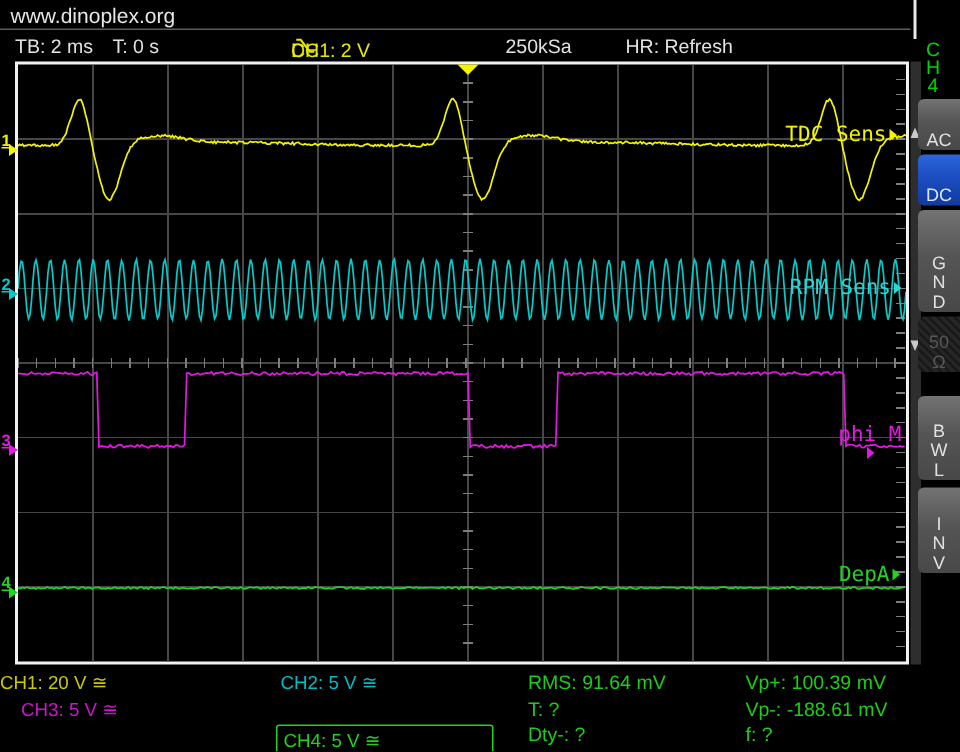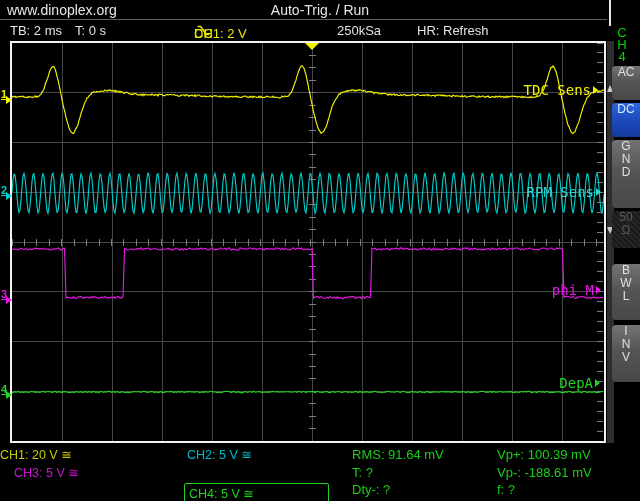--- a/index.html
+++ b/index.html
@@ -41,21 +41,21 @@
                border-left:3.5px solid transparent;border-right:3.5px solid transparent;border-bottom:7px solid #c9c9c9;}
   .vscroll .dn{position:absolute;left:0;top:186px;width:0;height:0;
                border-left:3.5px solid transparent;border-right:3.5px solid transparent;border-top:7px solid #c9c9c9;}
 
   
   .chname{position:absolute;left:614px;top:27px;color:#00d400;font-size:13px;line-height:12px;
           text-align:center;width:16px;white-space:pre-line;}
   .sbtn{position:absolute;left:612px;width:28px;border-radius:4px 0 0 4px;
         background:linear-gradient(180deg,#737373,#555 45%,#484848);
         color:#e0e0e0;font-size:12px;line-height:13px;display:flex;flex-direction:column;
-        align-items:center;justify-content:flex-start;cursor:pointer;}
+        align-items:center;justify-content:flex-end;cursor:pointer;}
   .sbtn.active{background:linear-gradient(180deg,#2e66dc,#1c4cc0 45%,#123a9e);color:#d6eaff;}
   .sbtn.disabled{background:repeating-linear-gradient(45deg,#262626 0 2px,#191919 2px 4px);color:#585858;}
 
   
   .ro{position:absolute;font-size:12.5px;white-space:pre;}
   .ro-ch1{left:0;top:447px;color:#c9c900;}
   .ro-ch2{left:187px;top:447px;color:#00bcc8;}
   .ro-ch3{left:14px;top:465px;color:#cc14cc;}
   .ch4box{position:absolute;left:184px;top:463px;width:145px;height:20px;
           border:1px solid #1ed41e;border-radius:2px;box-sizing:border-box;margin-top:20px;}
@@ -64,21 +64,20 @@
   .m-rms{left:352px;top:447px;} .m-t{left:352px;top:465px;} .m-dty{left:352px;top:482px;}
   .m-vpp{left:497px;top:447px;} .m-vpm{left:497px;top:465px;} .m-f{left:497px;top:482px;}
 </style>
 </head>
 <body>
 
 <div class="screen">
 
   <div class="titlebar">
     <span class="site">www.dinoplex.org</span>
-    <span class="mode">Auto-Trig. / Run</span>
   </div>
   <div class="topdivider"></div>
 
   <div class="statusbar">
     <span class="sb-tb">TB: 2 ms</span>
     <span class="sb-t">T: 0 s</span>
     <span class="sb-trig"><span>CH1: 2 V</span><svg width="13" height="11" viewBox="0 0 13 11">
           <polyline points="0.5,1.5 3.5,1.5 9.5,9.5 12.5,9.5" fill="none" stroke="#e8e800" stroke-width="1.4"></polyline>
         </svg><span>DC</span></span>
     <span class="sb-rate">250kSa</span>
@@ -227,21 +226,21 @@
         <line x1="585" y1="388.0499999999997" x2="591" y2="388.0499999999997" stroke="#7d7d7d" stroke-width="1" shape-rendering="crispEdges"></line>
         <line x1="585" y1="397.9999999999997" x2="591" y2="397.9999999999997" stroke="#7d7d7d" stroke-width="1" shape-rendering="crispEdges"></line>
         <polyline points="0,149.3 1,137.2 2,131.3 3,131.9 4,140.3 5,152.8 6,164.4 7,169.5 8,167.1 9,157.4 10,143.8 11,133.2 12,130.4 13,134.7 14,145.3 15,158.4 16,167.6 17,169.7 18,163.0 19,152.0 20,138.5 21,131.5 22,130.7 23,138.6 24,151.2 25,163.2 26,169.8 27,168.1 28,157.7 29,146.0 30,134.6 31,130.2 32,134.1 33,145.1 34,157.6 35,167.8 36,170.3 37,163.6 38,152.2 39,139.8 40,131.4 41,130.1 42,137.5 43,150.7 44,162.3 45,169.3 46,168.2 47,160.1 48,147.0 49,135.6 50,129.8 51,132.9 52,142.7 53,155.6 54,167.1 55,169.7 56,164.7 57,154.1 58,140.9 59,131.4 60,130.7 61,137.6 62,149.1 63,161.9 64,169.3 65,169.4 66,160.1 67,148.1 68,136.5 69,130.8 70,133.1 71,142.5 72,155.0 73,166.4 74,170.7 75,166.0 76,155.6 77,141.6 78,132.6 79,130.0 80,136.3 81,147.8 82,160.7 83,169.3 84,169.3 85,162.2 86,149.2 87,137.5 88,130.8 89,131.9 90,140.6 91,153.2 92,164.2 93,169.3 94,167.3 95,156.9 96,143.7 97,132.6 98,130.2 99,135.3 100,146.7 101,159.9 102,167.8 103,170.2 104,163.0 105,151.1 106,138.5 107,131.3 108,130.8 109,140.4 110,152.3 111,164.1 112,169.3 113,167.2 114,157.3 115,145.2 116,134.6 117,130.3 118,134.5 119,145.8 120,158.1 121,167.9 122,170.4 123,163.7 124,151.6 125,139.5 126,131.7 127,131.4 128,138.1 129,151.1 130,163.0 131,169.6 132,167.5 133,158.5 134,146.0 135,134.9 136,129.6 137,132.8 138,143.4 139,156.1 140,166.3 141,170.4 142,165.3 143,152.7 144,140.1 145,131.6 146,130.6 147,137.8 148,149.5 149,161.8 150,169.7 151,168.8 152,160.5 153,147.4 154,136.2 155,130.0 156,132.9 157,142.3 158,155.6 159,166.5 160,169.4 161,165.2 162,155.0 163,142.2 164,132.7 165,130.2 166,136.3 167,148.9 168,160.5 169,168.7 170,168.9 171,161.6 172,148.6 173,137.4 174,130.4 175,132.1 176,141.2 177,154.3 178,165.0 179,170.5 180,166.4 181,156.5 182,143.4 183,133.0 184,130.0 185,135.8 186,147.7 187,159.8 188,168.6 189,168.9 190,162.5 191,149.8 192,137.9 193,131.1 194,131.4 195,140.0 196,152.4 197,164.7 198,170.2 199,167.7 200,156.8 201,143.8 202,133.1 203,130.3 204,135.3 205,146.2 206,159.1 207,168.5 208,169.3 209,163.9 210,151.0 211,138.9 212,130.9 213,131.4 214,139.5 215,151.8 216,163.8 217,169.9 218,167.8 219,158.0 220,145.9 221,134.5 222,129.5 223,134.2 224,144.4 225,157.5 226,167.3 227,170.4 228,164.8 229,152.1 230,139.4 231,131.2 232,130.8 233,137.9 234,150.9 235,163.0 236,169.5 237,168.8 238,159.2 239,146.7 240,135.9 241,130.3 242,133.5 243,143.0 244,156.7 245,167.2 246,170.4 247,164.4 248,153.5 249,141.5 250,131.5 251,129.8 252,137.6 253,148.7 254,161.6 255,168.7 256,169.2 257,160.9 258,147.4 259,136.2 260,130.9 261,131.9 262,141.4 263,154.7 264,166.1 265,170.3 266,165.6 267,155.2 268,141.8 269,132.6 270,130.1 271,136.1 272,147.2 273,160.7 274,168.4 275,169.4 276,162.2 277,148.7 278,136.8 279,130.8 280,132.4 281,140.5 282,154.1 283,165.1 284,169.7 285,166.1 286,155.9 287,144.2 288,133.6 289,129.7 290,135.1 291,145.8 292,159.2 293,168.0 294,169.9 295,162.3 296,151.0 297,137.8 298,130.5 299,130.9 300,140.2 301,151.6 302,163.3 303,170.4 304,168.0 305,157.7 306,144.9 307,134.4 308,129.5 309,134.3 310,144.5 311,158.1 312,167.8 313,170.2 314,163.1 315,152.1 316,139.2 317,130.6 318,131.5 319,138.2 320,150.5 321,162.7 322,169.4 323,168.4 324,159.3 325,146.6 326,135.3 327,130.3 328,134.0 329,144.0 330,157.1 331,167.1 332,169.7 333,164.5 334,153.5 335,140.3 336,131.4 337,130.6 338,137.6 339,149.9 340,161.9 341,169.6 342,168.2 343,160.4 344,147.4 345,135.7 346,130.0 347,133.2 348,142.1 349,155.6 350,166.2 351,170.2 352,165.7 353,154.0 354,141.6 355,132.9 356,130.6 357,136.5 358,148.6 359,160.6 360,169.5 361,168.4 362,161.5 363,148.6 364,136.4 365,130.3 366,131.8 367,141.9 368,154.9 369,165.4 370,170.6 371,165.8 372,155.8 373,142.5 374,132.3 375,130.4 376,135.9 377,146.7 378,159.1 379,168.4 380,169.6 381,162.0 382,150.1 383,138.4 384,130.4 385,131.7 386,140.5 387,152.7 388,163.9 389,170.1 390,166.5 391,157.1 392,144.1 393,133.9 394,130.5 395,135.0 396,145.9 397,159.0 398,167.9 399,170.0 400,163.4 401,151.5 402,139.0 403,131.3 404,131.5 405,139.4 406,152.2 407,164.0 408,169.9 409,167.9 410,157.8 411,145.1 412,135.2 413,129.6 414,134.4 415,143.8 416,157.7 417,167.2 418,170.3 419,163.9 420,152.2 421,139.7 422,131.8 423,130.9 424,137.8 425,149.8 426,162.2 427,170.0 428,167.7 429,159.0 430,146.4 431,135.7 432,129.4 433,133.4 434,142.5 435,156.8 436,166.5 437,170.6 438,165.2 439,153.8 440,141.5 441,131.7 442,130.2 443,137.2 444,149.4 445,161.5 446,169.4 447,168.6 448,160.8 449,147.7 450,135.7 451,130.1 452,132.1 453,142.4 454,154.4 455,165.5 456,169.4 457,165.7 458,155.8 459,142.9 460,132.7 461,130.5 462,136.5 463,147.0 464,159.9 465,168.2 466,169.1 467,161.6 468,148.9 469,137.2 470,130.3 471,131.2 472,140.1 473,153.8 474,164.8 475,169.7 476,166.0 477,156.4 478,143.9 479,133.8 480,130.1 481,135.4 482,147.1 483,159.8 484,167.9 485,170.0 486,163.2 487,151.1 488,138.9 489,131.1 490,131.6 491,139.4 492,152.0 493,164.4 494,169.6 495,167.7 496,157.1 497,144.9 498,134.2 499,129.6 500,134.2 501,145.3 502,158.6 503,167.3 504,169.1 505,163.8 506,151.9 507,138.8 508,130.6 509,130.8 510,138.1 511,151.2 512,163.3 513,170.0 514,168.4 515,159.3 516,146.1 517,135.5 518,130.6 519,133.5 520,144.5 521,157.4 522,166.6 523,170.5 524,165.1 525,153.3 526,140.4 527,131.4 528,130.6 529,138.2 530,150.0 531,161.8 532,169.6 533,168.9 534,160.2 535,147.7 536,136.0 537,130.6 538,132.2 539,143.0 540,156.1 541,165.7 542,169.9 543,165.9 544,155.0 545,141.7 546,132.2 547,130.9 548,137.2 549,147.9 550,161.1 551,168.5 552,169.1 553,161.1 554,148.7 555,136.6 556,130.6 557,132.3 558,141.9 559,153.7 560,164.9 561,170.5 562,165.7 563,156.3 564,142.7 565,133.2 566,129.9 567,136.0 568,146.7 569,159.3 570,168.4 571,169.5 572,161.7 573,150.7 574,137.2 575,130.8 576,131.6 577,139.8 578,153.4 579,165.0 580,170.1 581,166.4 582,156.6 583,144.3 584,133.3 585,129.7 586,134.6 587,145.3 588,158.0 589,167.8 590,169.9 591,163.9 592,151.5" fill="none" stroke="#00cccc" stroke-width="1.15"></polyline>
         <polyline points="0,54.4 1,53.2 2,53.9 3,53.2 4,54.5 5,53.9 6,54.0 7,53.4 8,53.5 9,54.1 10,53.4 11,53.2 12,54.4 13,53.9 14,54.5 15,54.6 16,53.6 17,54.3 18,53.6 19,54.2 20,54.0 21,54.5 22,53.9 23,52.9 24,54.3 25,53.1 26,54.0 27,53.2 28,51.9 29,51.4 30,49.1 31,47.7 32,46.2 33,42.2 34,39.2 35,36.8 36,34.1 37,30.3 38,27.6 39,25.6 40,23.9 41,23.6 42,23.5 43,25.9 44,29.0 45,33.3 46,36.8 47,41.5 48,46.5 49,51.5 50,56.7 51,61.6 52,65.8 53,69.6 54,74.3 55,78.1 56,81.1 57,85.1 58,87.3 59,88.8 60,89.8 61,90.6 62,89.8 63,87.3 64,85.4 65,83.8 66,81.5 67,77.4 68,74.4 69,70.5 70,67.6 71,64.7 72,62.0 73,59.2 74,57.7 75,54.8 76,54.7 77,52.9 78,52.1 79,51.3 80,49.4 81,49.5 82,48.6 83,49.2 84,49.1 85,48.5 86,49.0 87,48.8 88,48.6 89,47.8 90,48.2 91,48.3 92,48.0 93,47.0 94,47.6 95,48.2 96,47.2 97,47.6 98,46.8 99,47.8 100,47.8 101,47.4 102,48.6 103,47.3 104,48.9 105,47.7 106,48.4 107,49.4 108,48.1 109,49.4 110,48.6 111,49.1 112,50.5 113,49.9 114,49.4 115,49.3 116,49.7 117,50.7 118,50.9 119,51.3 120,51.2 121,51.6 122,50.4 123,50.7 124,50.6 125,51.6 126,51.8 127,51.7 128,52.0 129,51.3 130,52.5 131,51.0 132,52.6 133,51.2 134,51.6 135,51.8 136,51.8 137,52.0 138,51.5 139,52.2 140,51.0 141,51.9 142,52.5 143,51.7 144,51.9 145,51.7 146,52.9 147,51.2 148,51.3 149,51.5 150,51.4 151,52.7 152,52.5 153,52.7 154,51.9 155,51.3 156,51.8 157,51.7 158,51.5 159,51.5 160,52.0 161,51.7 162,51.3 163,52.3 164,52.2 165,52.1 166,53.1 167,53.0 168,53.1 169,52.0 170,52.1 171,52.0 172,51.9 173,52.9 174,51.6 175,51.9 176,52.3 177,53.4 178,52.2 179,52.7 180,52.0 181,52.8 182,53.2 183,51.8 184,53.6 185,52.4 186,52.0 187,51.9 188,52.8 189,53.2 190,53.6 191,53.0 192,53.1 193,53.6 194,53.2 195,53.7 196,53.7 197,53.3 198,52.7 199,53.3 200,54.0 201,53.2 202,52.7 203,52.6 204,53.3 205,52.8 206,53.5 207,54.0 208,52.8 209,53.9 210,53.7 211,53.1 212,52.9 213,54.2 214,53.9 215,53.4 216,54.2 217,53.4 218,54.1 219,53.5 220,53.3 221,54.1 222,53.4 223,53.9 224,53.1 225,54.1 226,53.6 227,54.0 228,54.5 229,54.4 230,54.3 231,53.5 232,53.2 233,53.0 234,53.2 235,54.1 236,54.0 237,54.6 238,53.4 239,54.2 240,53.4 241,54.5 242,53.3 243,53.8 244,54.1 245,54.5 246,54.4 247,53.1 248,54.5 249,53.4 250,54.6 251,54.5 252,54.3 253,54.3 254,53.7 255,53.1 256,53.4 257,54.1 258,54.0 259,54.0 260,54.1 261,53.1 262,54.6 263,54.3 264,54.1 265,54.5 266,54.7 267,54.8 268,54.8 269,54.5 270,53.0 271,53.7 272,53.8 273,52.9 274,53.6 275,53.3 276,53.3 277,52.4 278,50.6 279,49.8 280,48.0 281,45.2 282,42.4 283,39.8 284,37.2 285,33.1 286,30.0 287,27.4 288,25.1 289,23.1 290,22.7 291,24.0 292,25.3 293,28.7 294,32.0 295,36.6 296,41.4 297,46.9 298,51.2 299,56.6 300,60.9 301,66.4 302,70.7 303,74.2 304,78.3 305,81.7 306,84.7 307,87.1 308,88.3 309,90.3 310,89.4 311,89.1 312,87.9 313,85.8 314,84.2 315,81.4 316,77.5 317,74.4 318,70.7 319,67.5 320,63.8 321,61.4 322,59.2 323,57.7 324,55.8 325,54.7 326,52.7 327,50.9 328,51.3 329,49.6 330,49.6 331,49.1 332,49.1 333,48.6 334,48.5 335,47.6 336,48.5 337,47.5 338,47.4 339,47.9 340,46.7 341,47.0 342,48.0 343,47.0 344,48.0 345,47.2 346,47.5 347,46.6 348,46.9 349,47.0 350,47.7 351,48.3 352,47.3 353,47.8 354,48.7 355,49.1 356,48.5 357,48.5 358,48.7 359,48.5 360,48.6 361,49.4 362,50.6 363,49.6 364,49.4 365,49.7 366,49.9 367,50.9 368,50.8 369,50.3 370,51.1 371,50.5 372,50.4 373,50.5 374,50.5 375,51.3 376,52.1 377,50.8 378,51.9 379,51.1 380,52.2 381,51.2 382,51.0 383,52.4 384,51.6 385,51.5 386,52.5 387,52.5 388,52.5 389,51.6 390,52.3 391,52.4 392,51.4 393,51.5 394,52.8 395,52.2 396,52.6 397,52.4 398,51.8 399,52.3 400,51.9 401,51.7 402,51.6 403,52.8 404,52.2 405,51.3 406,51.4 407,52.0 408,52.5 409,52.5 410,52.1 411,52.6 412,51.7 413,52.7 414,52.1 415,51.4 416,52.8 417,51.7 418,52.4 419,53.1 420,52.5 421,52.3 422,52.4 423,53.4 424,52.3 425,51.9 426,52.4 427,52.0 428,51.8 429,52.8 430,51.9 431,52.9 432,52.0 433,53.0 434,52.6 435,53.1 436,52.8 437,52.7 438,52.9 439,53.3 440,53.7 441,52.1 442,52.4 443,53.4 444,52.9 445,52.9 446,53.1 447,53.0 448,53.2 449,53.8 450,52.5 451,53.8 452,53.3 453,52.7 454,54.0 455,54.1 456,53.8 457,53.3 458,53.5 459,52.9 460,53.1 461,52.8 462,52.8 463,53.6 464,53.7 465,54.1 466,54.1 467,52.8 468,54.0 469,53.5 470,53.3 471,52.9 472,53.7 473,54.3 474,53.5 475,53.6 476,52.9 477,54.4 478,54.1 479,54.4 480,53.5 481,53.6 482,53.9 483,54.5 484,53.1 485,53.9 486,53.9 487,53.2 488,53.4 489,54.3 490,53.8 491,53.5 492,54.7 493,53.5 494,54.6 495,53.2 496,54.5 497,53.2 498,53.9 499,53.3 500,53.1 501,53.3 502,53.6 503,53.2 504,53.5 505,54.3 506,53.6 507,53.6 508,53.8 509,54.5 510,53.4 511,54.7 512,53.6 513,54.4 514,54.0 515,54.3 516,54.7 517,54.2 518,54.5 519,53.5 520,54.7 521,54.3 522,54.1 523,54.0 524,54.2 525,52.6 526,53.5 527,52.9 528,52.4 529,50.1 530,49.5 531,47.7 532,46.1 533,43.4 534,39.4 535,37.1 536,33.4 537,30.0 538,27.1 539,24.2 540,24.6 541,23.0 542,24.0 543,26.6 544,28.4 545,32.5 546,36.3 547,41.7 548,46.0 549,51.3 550,56.7 551,60.3 552,65.9 553,70.7 554,73.6 555,78.4 556,82.0 557,83.6 558,86.4 559,88.9 560,90.0 561,90.6 562,89.2 563,88.9 564,85.8 565,83.2 566,80.9 567,78.4 568,74.7 569,71.2 570,68.0 571,64.3 572,61.8 573,59.7 574,57.5 575,54.6 576,54.1 577,53.0 578,51.5 579,50.1 580,49.6 581,49.5 582,48.8 583,49.5 584,47.7 585,47.6 586,49.0 587,47.8 588,48.4 589,48.3 590,47.7 591,46.9 592,47.6" fill="none" stroke="#f4f400" stroke-width="1.15"></polyline>
         <polyline points="0.0,206.0 1.5,206.1 3.0,206.2 4.5,206.2 6.0,206.8 7.5,206.1 9.0,205.1 10.5,206.1 12.0,206.2 13.5,205.9 15.0,206.0 16.5,206.8 18.0,205.8 19.5,206.4 21.0,206.4 22.5,205.3 24.0,205.3 25.5,205.5 27.0,205.8 28.5,205.7 30.0,206.2 31.5,205.2 33.0,206.2 34.5,206.2 36.0,205.8 37.5,206.8 39.0,206.7 40.5,206.6 42.0,205.6 43.5,206.3 45.0,205.5 46.5,205.0 48.0,206.5 49.5,207.1 51.0,205.6 52.5,205.2 54.0,255.0 55.5,254.2 57.0,254.6 58.5,254.7 60.0,255.3 61.5,253.7 63.0,255.3 64.5,255.2 66.0,254.2 67.5,253.5 69.0,253.6 70.5,255.3 72.0,254.5 73.5,254.6 75.0,254.0 76.5,254.5 78.0,255.0 79.5,253.6 81.0,254.8 82.5,253.5 84.0,254.4 85.5,254.8 87.0,255.6 88.5,254.3 90.0,254.4 91.5,254.2 93.0,253.5 94.5,255.0 96.0,254.3 97.5,255.1 99.0,254.1 100.5,254.6 102.0,254.2 103.5,255.3 105.0,253.8 106.5,253.7 108.0,254.8 109.5,254.8 111.0,253.7 112.5,205.7 114.0,205.7 115.5,207.0 117.0,206.8 118.5,206.3 120.0,205.8 121.5,206.9 123.0,206.2 124.5,205.9 126.0,205.6 127.5,206.0 129.0,204.9 130.5,206.8 132.0,205.6 133.5,205.8 135.0,205.2 136.5,205.1 138.0,206.5 139.5,206.1 141.0,206.0 142.5,205.1 144.0,206.1 145.5,206.3 147.0,206.8 148.5,207.0 150.0,206.2 151.5,206.2 153.0,206.2 154.5,206.0 156.0,205.1 157.5,206.3 159.0,206.3 160.5,207.1 162.0,206.5 163.5,205.2 165.0,205.2 166.5,206.3 168.0,207.0 169.5,205.7 171.0,206.9 172.5,205.7 174.0,206.6 175.5,206.3 177.0,205.1 178.5,205.5 180.0,206.4 181.5,206.0 183.0,206.3 184.5,205.4 186.0,206.5 187.5,205.6 189.0,205.1 190.5,206.1 192.0,205.7 193.5,205.3 195.0,206.7 196.5,207.0 198.0,206.6 199.5,204.9 201.0,205.9 202.5,206.8 204.0,206.2 205.5,206.4 207.0,206.3 208.5,204.9 210.0,206.0 211.5,206.0 213.0,205.3 214.5,206.7 216.0,205.0 217.5,205.1 219.0,207.1 220.5,206.2 222.0,206.4 223.5,206.7 225.0,206.9 226.5,207.1 228.0,205.0 229.5,205.3 231.0,206.2 232.5,205.8 234.0,205.8 235.5,206.1 237.0,205.0 238.5,205.0 240.0,205.9 241.5,205.5 243.0,205.8 244.5,206.5 246.0,205.8 247.5,205.6 249.0,206.2 250.5,205.7 252.0,207.0 253.5,205.6 255.0,205.9 256.5,205.4 258.0,206.4 259.5,205.6 261.0,206.1 262.5,206.3 264.0,204.9 265.5,205.2 267.0,205.3 268.5,206.7 270.0,205.2 271.5,206.7 273.0,205.3 274.5,206.3 276.0,206.7 277.5,206.5 279.0,206.7 280.5,205.1 282.0,205.1 283.5,206.5 285.0,205.4 286.5,205.1 288.0,205.7 289.5,205.1 291.0,206.8 292.5,206.3 294.0,206.5 295.5,206.2 297.0,206.6 298.5,206.5 300.0,205.7 301.5,255.1 303.0,253.9 304.5,253.8 306.0,253.7 307.5,254.8 309.0,253.4 310.5,254.6 312.0,255.5 313.5,255.3 315.0,254.5 316.5,255.3 318.0,253.5 319.5,254.6 321.0,255.1 322.5,254.0 324.0,255.6 325.5,253.7 327.0,255.3 328.5,254.4 330.0,255.4 331.5,255.6 333.0,254.3 334.5,254.4 336.0,254.4 337.5,253.6 339.0,253.8 340.5,253.6 342.0,253.6 343.5,255.5 345.0,254.6 346.5,254.7 348.0,253.9 349.5,255.5 351.0,253.6 352.5,255.2 354.0,254.0 355.5,253.5 357.0,254.4 358.5,254.2 360.0,205.2 361.5,205.7 363.0,205.2 364.5,206.9 366.0,206.2 367.5,205.9 369.0,207.1 370.5,205.7 372.0,206.2 373.5,206.1 375.0,205.5 376.5,206.0 378.0,207.0 379.5,205.6 381.0,205.9 382.5,205.8 384.0,205.2 385.5,205.4 387.0,206.3 388.5,204.9 390.0,205.1 391.5,206.5 393.0,205.3 394.5,205.4 396.0,205.9 397.5,206.6 399.0,206.2 400.5,206.2 402.0,206.4 403.5,205.7 405.0,206.6 406.5,206.9 408.0,205.6 409.5,206.5 411.0,205.1 412.5,205.2 414.0,206.1 415.5,206.4 417.0,205.1 418.5,206.9 420.0,206.9 421.5,205.2 423.0,206.9 424.5,205.7 426.0,206.5 427.5,206.2 429.0,206.6 430.5,207.0 432.0,205.9 433.5,205.4 435.0,205.6 436.5,206.5 438.0,206.4 439.5,205.0 441.0,206.5 442.5,205.2 444.0,205.8 445.5,206.6 447.0,205.8 448.5,207.0 450.0,206.5 451.5,205.2 453.0,205.1 454.5,205.3 456.0,204.9 457.5,207.0 459.0,205.5 460.5,206.3 462.0,205.5 463.5,205.6 465.0,206.5 466.5,206.6 468.0,206.2 469.5,207.0 471.0,206.1 472.5,206.7 474.0,206.1 475.5,205.8 477.0,205.5 478.5,206.9 480.0,205.1 481.5,206.1 483.0,205.9 484.5,206.4 486.0,206.1 487.5,205.3 489.0,206.4 490.5,205.5 492.0,205.6 493.5,205.1 495.0,206.9 496.5,205.8 498.0,205.1 499.5,206.2 501.0,205.9 502.5,205.3 504.0,205.0 505.5,205.0 507.0,205.8 508.5,206.9 510.0,205.8 511.5,206.9 513.0,205.7 514.5,205.7 516.0,206.2 517.5,204.9 519.0,205.7 520.5,206.1 522.0,206.6 523.5,206.5 525.0,206.3 526.5,207.0 528.0,206.3 529.5,205.3 531.0,205.1 532.5,205.2 534.0,205.4 535.5,206.8 537.0,205.2 538.5,205.2 540.0,205.0 541.5,206.7 543.0,206.5 544.5,204.9 546.0,205.7 547.5,204.9 549.0,205.4 550.5,206.7 552.0,254.4 553.5,253.4 555.0,253.5 556.5,253.5 558.0,254.2 559.5,254.5 561.0,253.4 562.5,255.3 564.0,255.4 565.5,253.9 567.0,254.2 568.5,253.6 570.0,253.7 571.5,253.5 573.0,254.3 574.5,255.1 576.0,255.1 577.5,254.3 579.0,255.3 580.5,254.4 582.0,254.1 583.5,254.8 585.0,254.8 586.5,254.9 588.0,254.3 589.5,254.9 591.0,254.4" fill="none" stroke="#e616e6" stroke-width="1.15"></polyline>
         <polyline points="0.0,349.3 1.5,349.4 3.0,348.6 4.5,349.2 6.0,348.4 7.5,349.1 9.0,349.3 10.5,348.9 12.0,349.6 13.5,348.6 15.0,349.4 16.5,349.3 18.0,349.2 19.5,348.3 21.0,349.0 22.5,348.7 24.0,349.6 25.5,348.7 27.0,349.4 28.5,349.3 30.0,348.7 31.5,348.3 33.0,349.4 34.5,348.6 36.0,348.7 37.5,348.5 39.0,349.0 40.5,349.7 42.0,348.6 43.5,348.4 45.0,349.5 46.5,348.7 48.0,348.9 49.5,349.7 51.0,348.7 52.5,348.8 54.0,348.6 55.5,349.5 57.0,349.3 58.5,349.5 60.0,349.0 61.5,349.4 63.0,349.2 64.5,348.5 66.0,349.2 67.5,349.1 69.0,348.7 70.5,349.4 72.0,349.2 73.5,348.3 75.0,349.6 76.5,348.8 78.0,348.8 79.5,349.5 81.0,348.6 82.5,348.5 84.0,349.5 85.5,348.7 87.0,349.7 88.5,348.3 90.0,348.8 91.5,349.4 93.0,348.7 94.5,349.2 96.0,348.4 97.5,348.4 99.0,349.3 100.5,349.0 102.0,348.7 103.5,349.6 105.0,348.4 106.5,349.3 108.0,349.6 109.5,348.7 111.0,349.0 112.5,349.5 114.0,349.5 115.5,349.1 117.0,349.6 118.5,349.3 120.0,349.1 121.5,348.5 123.0,348.7 124.5,349.0 126.0,348.5 127.5,348.7 129.0,349.4 130.5,348.5 132.0,348.4 133.5,348.8 135.0,349.4 136.5,349.2 138.0,348.9 139.5,348.4 141.0,348.7 142.5,349.6 144.0,348.8 145.5,349.3 147.0,349.3 148.5,348.4 150.0,349.4 151.5,349.6 153.0,349.1 154.5,348.5 156.0,348.8 157.5,348.9 159.0,348.4 160.5,348.9 162.0,349.6 163.5,348.7 165.0,349.4 166.5,348.4 168.0,349.4 169.5,348.4 171.0,349.0 172.5,349.5 174.0,348.6 175.5,349.1 177.0,348.4 178.5,348.8 180.0,349.2 181.5,348.7 183.0,349.3 184.5,348.6 186.0,348.7 187.5,349.7 189.0,349.2 190.5,348.9 192.0,349.3 193.5,348.4 195.0,349.2 196.5,349.2 198.0,348.3 199.5,348.5 201.0,348.8 202.5,348.8 204.0,349.2 205.5,349.6 207.0,349.1 208.5,349.5 210.0,349.4 211.5,348.7 213.0,348.4 214.5,348.5 216.0,348.4 217.5,348.6 219.0,349.5 220.5,348.9 222.0,348.4 223.5,349.4 225.0,349.1 226.5,348.7 228.0,349.6 229.5,349.4 231.0,349.7 232.5,348.6 234.0,348.7 235.5,349.4 237.0,348.7 238.5,348.7 240.0,349.4 241.5,348.3 243.0,349.2 244.5,349.0 246.0,348.7 247.5,348.6 249.0,349.2 250.5,349.4 252.0,349.1 253.5,349.1 255.0,349.2 256.5,348.9 258.0,349.1 259.5,348.6 261.0,348.4 262.5,348.8 264.0,349.0 265.5,348.4 267.0,349.2 268.5,348.9 270.0,349.0 271.5,348.8 273.0,349.0 274.5,348.8 276.0,348.7 277.5,348.9 279.0,349.0 280.5,349.2 282.0,348.8 283.5,348.6 285.0,349.4 286.5,348.4 288.0,348.8 289.5,349.3 291.0,348.5 292.5,348.5 294.0,349.7 295.5,348.4 297.0,349.0 298.5,348.8 300.0,348.5 301.5,348.6 303.0,349.7 304.5,348.8 306.0,348.3 307.5,349.2 309.0,349.3 310.5,349.4 312.0,349.0 313.5,348.6 315.0,348.6 316.5,349.5 318.0,349.6 319.5,349.0 321.0,348.4 322.5,349.3 324.0,349.0 325.5,348.7 327.0,348.5 328.5,349.0 330.0,349.7 331.5,349.0 333.0,348.6 334.5,348.6 336.0,349.6 337.5,348.6 339.0,349.4 340.5,349.3 342.0,349.1 343.5,348.3 345.0,348.9 346.5,349.6 348.0,348.3 349.5,349.4 351.0,349.0 352.5,349.1 354.0,348.9 355.5,348.7 357.0,349.2 358.5,349.5 360.0,348.7 361.5,348.8 363.0,348.3 364.5,348.7 366.0,349.4 367.5,349.0 369.0,349.5 370.5,349.7 372.0,349.0 373.5,349.2 375.0,348.4 376.5,348.5 378.0,349.0 379.5,349.0 381.0,349.0 382.5,349.2 384.0,348.9 385.5,348.3 387.0,349.1 388.5,349.7 390.0,348.4 391.5,348.5 393.0,348.8 394.5,349.5 396.0,349.6 397.5,349.5 399.0,348.9 400.5,348.3 402.0,349.4 403.5,348.8 405.0,349.5 406.5,349.3 408.0,348.4 409.5,349.1 411.0,349.5 412.5,349.7 414.0,348.9 415.5,348.4 417.0,349.3 418.5,349.1 420.0,349.4 421.5,348.6 423.0,349.1 424.5,348.8 426.0,349.2 427.5,349.1 429.0,348.8 430.5,348.5 432.0,348.8 433.5,348.8 435.0,348.6 436.5,348.8 438.0,348.8 439.5,349.4 441.0,348.9 442.5,348.6 444.0,348.6 445.5,349.3 447.0,348.7 448.5,349.4 450.0,348.9 451.5,348.5 453.0,349.1 454.5,349.6 456.0,348.5 457.5,349.3 459.0,349.1 460.5,349.3 462.0,349.0 463.5,348.8 465.0,349.5 466.5,349.0 468.0,348.6 469.5,348.4 471.0,348.3 472.5,348.7 474.0,349.4 475.5,348.9 477.0,349.2 478.5,348.3 480.0,349.5 481.5,348.5 483.0,349.1 484.5,349.1 486.0,348.9 487.5,348.6 489.0,348.7 490.5,349.3 492.0,348.8 493.5,349.2 495.0,348.8 496.5,348.8 498.0,348.6 499.5,348.9 501.0,349.5 502.5,349.4 504.0,348.9 505.5,349.2 507.0,349.5 508.5,348.7 510.0,348.8 511.5,349.1 513.0,348.3 514.5,349.1 516.0,348.3 517.5,348.4 519.0,349.5 520.5,349.6 522.0,348.8 523.5,349.0 525.0,349.5 526.5,348.6 528.0,348.6 529.5,349.2 531.0,348.7 532.5,349.3 534.0,348.8 535.5,348.4 537.0,349.7 538.5,349.2 540.0,349.4 541.5,349.4 543.0,349.0 544.5,349.0 546.0,348.8 547.5,348.8 549.0,349.4 550.5,349.6 552.0,349.6 553.5,348.5 555.0,349.4 556.5,348.4 558.0,348.5 559.5,349.5 561.0,349.7 562.5,349.2 564.0,349.0 565.5,349.0 567.0,348.8 568.5,349.1 570.0,349.7 571.5,348.4 573.0,348.5 574.5,349.1 576.0,349.5 577.5,348.6 579.0,349.2 580.5,349.5 582.0,348.4 583.5,349.4 585.0,349.4 586.5,349.5 588.0,348.9 589.5,348.7 591.0,348.5" fill="none" stroke="#21d421" stroke-width="1.15"></polyline>
       </svg>
     <div class="trigpos"></div>
     <div class="tracelabel" id="lbl0" style="color: rgb(244, 244, 0); top: 39px; right: 6px;"><span>TDC Sens</span><span class="tri"></span></div>
     <div class="tracelabel" id="lbl1" style="color: rgb(47, 213, 213); top: 141px; right: 3px;"><span>RPM Sens</span><span class="tri"></span></div>
-    <div class="tracelabel" id="lbl2" style="color: rgb(230, 22, 230); top: 239px; right: 3px;"><span>phi M</span><span class="tri"></span></div>
+    <div class="tracelabel" id="lbl2" style="color: rgb(230, 22, 230); top: 239px; right: 3px; flex-direction: column;"><span>phi M</span><span class="tri"></span></div>
     <div class="tracelabel" id="lbl3" style="color: rgb(33, 212, 33); top: 332px; right: 4px;"><span>DepA</span><span class="tri"></span></div>
   </div>
 
   <div class="chmarker" id="mk0" style="color: rgb(244, 244, 0); left: 1px; top: 88px;">
       <span class="digit">1</span>
       <span class="arr"></span>
     </div>
   <div class="chmarker" id="mk1" style="color: rgb(0, 204, 204); left: 1px; top: 184px;">
       <span class="digit">2</span>
       <span class="arr"></span>

